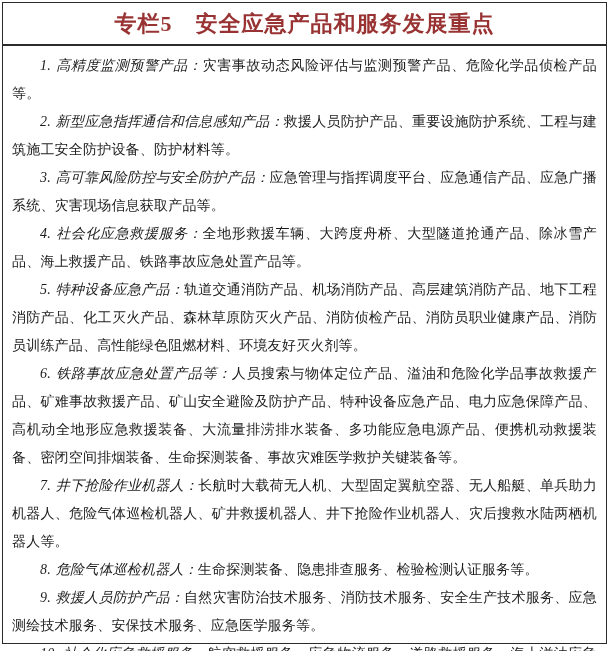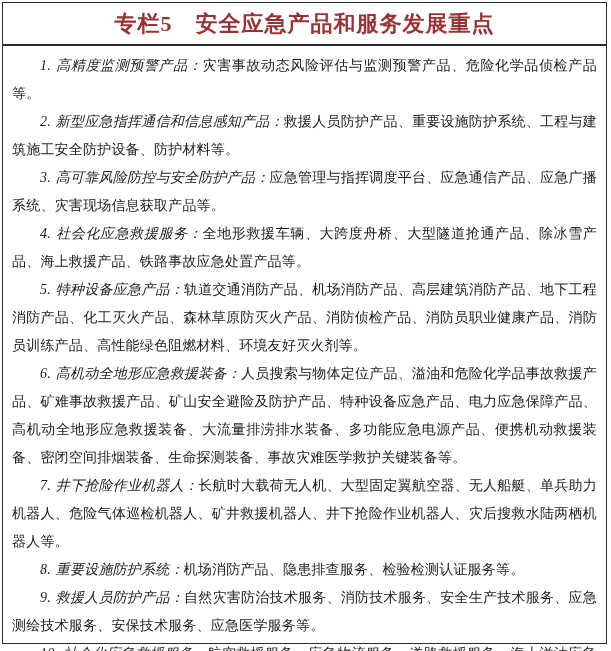--- a/index.html
+++ b/index.html
@@ -53,19 +53,19 @@
 <body>
 
 <div class="panel">
   <div class="panel-title">专栏5　安全应急产品和服务发展重点</div>
   <div class="panel-body">
     <p class="item"><span class="item-number">1.</span><span class="item-label">高精度监测预警产品：</span><span class="item-content">灾害事故动态风险评估与监测预警产品、危险化学品侦检产品等。</span></p>
     <p class="item"><span class="item-number">2.</span><span class="item-label">新型应急指挥通信和信息感知产品：</span><span class="item-content">救援人员防护产品、重要设施防护系统、工程与建筑施工安全防护设备、防护材料等。</span></p>
     <p class="item"><span class="item-number">3.</span><span class="item-label">高可靠风险防控与安全防护产品：</span><span class="item-content">应急管理与指挥调度平台、应急通信产品、应急广播系统、灾害现场信息获取产品等。</span></p>
     <p class="item"><span class="item-number">4.</span><span class="item-label">社会化应急救援服务：</span><span class="item-content">全地形救援车辆、大跨度舟桥、大型隧道抢通产品、除冰雪产品、海上救援产品、铁路事故应急处置产品等。</span></p>
     <p class="item"><span class="item-number">5.</span><span class="item-label">特种设备应急产品：</span><span class="item-content">轨道交通消防产品、机场消防产品、高层建筑消防产品、地下工程消防产品、化工灭火产品、森林草原防灭火产品、消防侦检产品、消防员职业健康产品、消防员训练产品、高性能绿色阻燃材料、环境友好灭火剂等。</span></p>
-    <p class="item"><span class="item-number">6.</span><span class="item-label">高机动全地形应急救援装备：</span><span class="item-content">人员搜索与物体定位产品、溢油和危险化学品事故救援产品、矿难事故救援产品、矿山安全避险及防护产品、特种设备应急产品、电力应急保障产品、高机动全地形应急救援装备、大流量排涝排水装备、多功能应急电源产品、便携机动救援装备、密闭空间排烟装备、生命探测装备、事故灾难医学救护关键装备等。</span></p>
+    <p class="item"><span class="item-number">6.</span><span class="item-label">铁路事故应急处置产品等：</span><span class="item-content">人员搜索与物体定位产品、溢油和危险化学品事故救援产品、矿难事故救援产品、矿山安全避险及防护产品、特种设备应急产品、电力应急保障产品、高机动全地形应急救援装备、大流量排涝排水装备、多功能应急电源产品、便携机动救援装备、密闭空间排烟装备、生命探测装备、事故灾难医学救护关键装备等。</span></p>
     <p class="item"><span class="item-number">7.</span><span class="item-label">井下抢险作业机器人：</span><span class="item-content">长航时大载荷无人机、大型固定翼航空器、无人船艇、单兵助力机器人、危险气体巡检机器人、矿井救援机器人、井下抢险作业机器人、灾后搜救水陆两栖机器人等。</span></p>
-    <p class="item"><span class="item-number">8.</span><span class="item-label">重要设施防护系统：</span><span class="item-content">机场消防产品、隐患排查服务、检验检测认证服务等。</span></p>
+    <p class="item"><span class="item-number">8.</span><span class="item-label">危险气体巡检机器人：</span><span class="item-content">生命探测装备、隐患排查服务、检验检测认证服务等。</span></p>
     <p class="item"><span class="item-number">9.</span><span class="item-label">救援人员防护产品：</span><span class="item-content">自然灾害防治技术服务、消防技术服务、安全生产技术服务、应急测绘技术服务、安保技术服务、应急医学服务等。</span></p>
     <p class="item"><span class="item-number">10.</span><span class="item-label">社会化应急救援服务：</span><span class="item-content">航空救援服务、应急物流服务、道路救援服务、海上溢油应急处置服务、海上财产救助服务、安全教育培训服务、应急演练服务、巨灾保险等。</span></p>
   </div>
 </div>
 
 </body></html>

